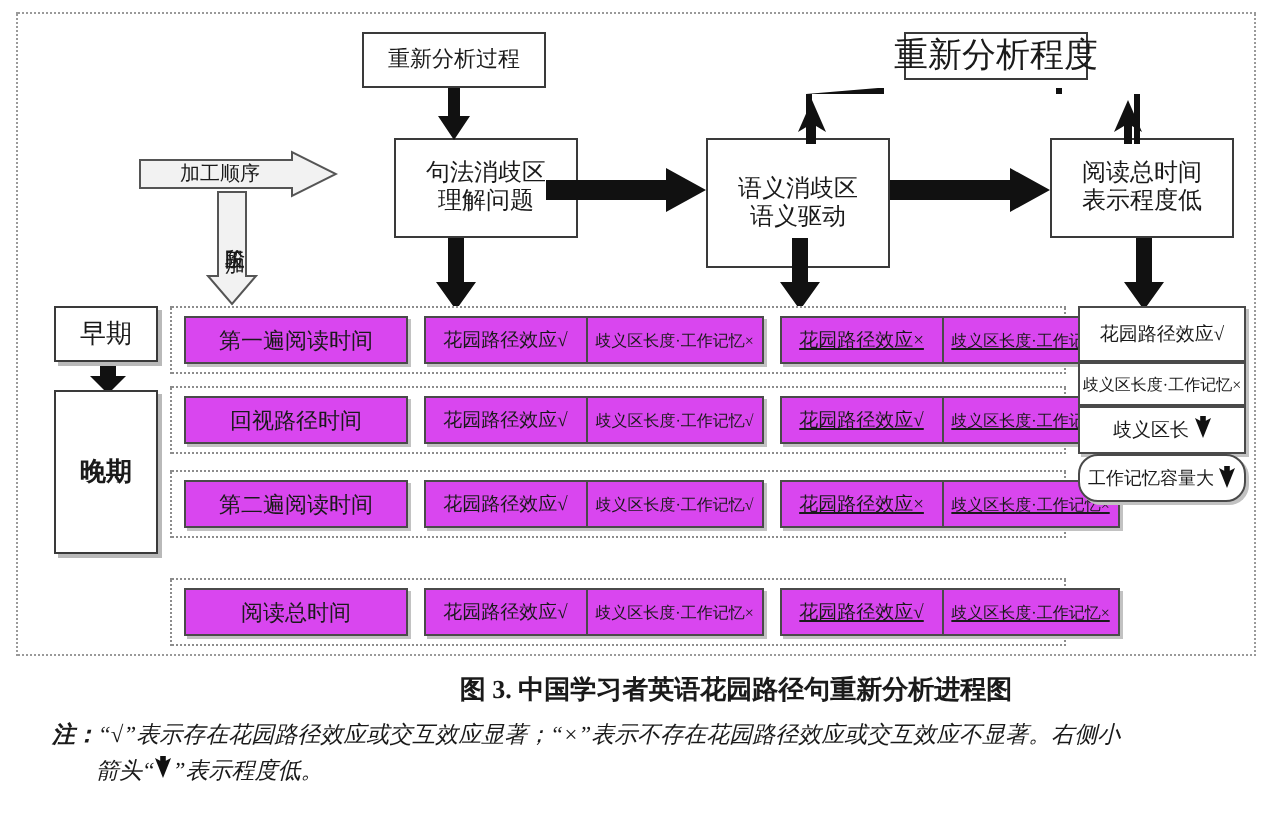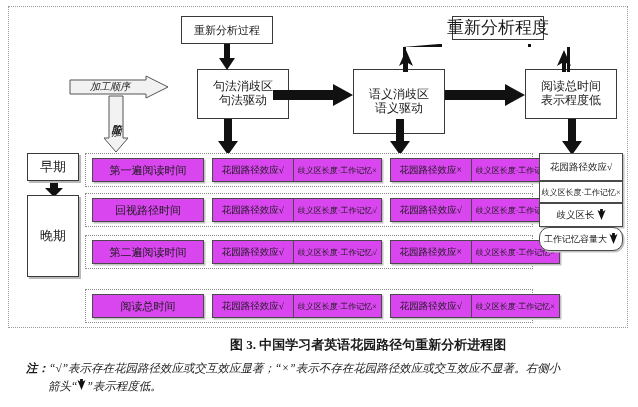--- a/index.html
+++ b/index.html
@@ -30,50 +30,50 @@
 
   
   .arr{position:absolute;}
   .arr svg{display:block;}
 
   
   .blockarrow{position:absolute;}
   .blockarrow svg{display:block;}
   .blockarrow .lbl{
     position:absolute;font-size:10px;white-space:nowrap;
-    display:flex;align-items:center;justify-content:center;font-style:italic;
+    display:flex;align-items:center;justify-content:center;
   }
   .blockarrow .lbl.vert{
     writing-mode:vertical-rl;text-orientation:upright;letter-spacing:-1px;
   }
 
   
   #b-early{left:18px;top:146px;width:52px;height:28px;font-size:13px;}
-  #b-late{left:18px;top:188px;width:52px;height:82px;font-size:13px;}
+  #b-late{left:18px;top:188px;width:52px;height:82px;font-size:13px;font-weight:bold;}
 
   
   .row{
     position:absolute;left:76px;width:448px;height:34px;
     border:1px dotted #8c8c8c;box-sizing:border-box;background:#fff;
   }
   .cell{
     position:absolute;top:4px;height:24px;box-sizing:border-box;
     border:1px solid #4a4a4a;background:#d946ef;
     display:flex;align-items:center;justify-content:center;
     box-shadow:1.5px 1.5px 0 0 #c2c2c2;
   }
   .cell.measure{left:6px;width:112px;font-size:11px;}
   .cell.grp{padding:0;border:1px solid #4a4a4a;display:flex;flex-direction:row;}
   .cell.grp .sub{
     display:flex;align-items:center;justify-content:center;height:100%;
     box-sizing:border-box;
   }
   .cell.grp .sub + .sub{border-left:1px solid #4a4a4a;}
   .cell.grp1{left:126px;width:170px;}
-  .cell.grp2{left:304px;width:170px;}
+  .cell.grp2{left:304px;width:170px;text-decoration:underline;}
   .grp .sub.a{width:80px;font-size:9.5px;}
   .grp .sub.b{width:89px;font-size:8px;}
 
   
   #rightcol{
     position:absolute;left:530px;top:146px;width:84px;height:124px;
   }
   .rcell{
     position:absolute;left:0;width:84px;box-sizing:border-box;
     border:1px solid #4a4a4a;background:#fff;
@@ -106,21 +106,21 @@
   <div class="box" id="b-reanalysis-process">
     <span class="ln">重新分析过程</span>
   </div>
 
   <div class="box" id="b-reanalysis-degree">
     <span class="ln">重新分析程度</span>
   </div>
 
   <div class="box" id="b-syntactic">
     <span class="ln">句法消歧区</span>
-    <span class="ln">句法驱动</span>
+    <span class="ln">理解问题</span>
   </div>
 
   <div class="box" id="b-semantic">
     <span class="ln">语义消歧区</span>
     <span class="ln">语义驱动</span>
   </div>
 
   <div class="box" id="b-comprehension">
     <span class="ln">阅读总时间</span>
     <span class="ln">表示程度低</span>

